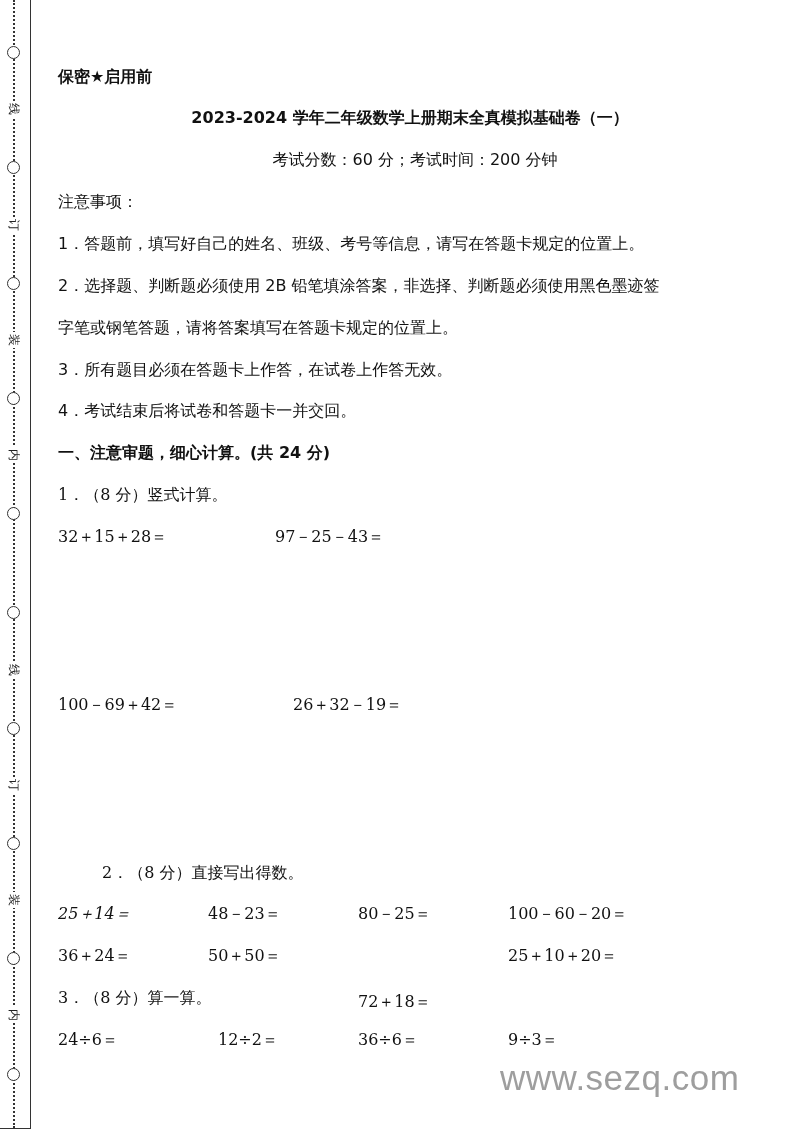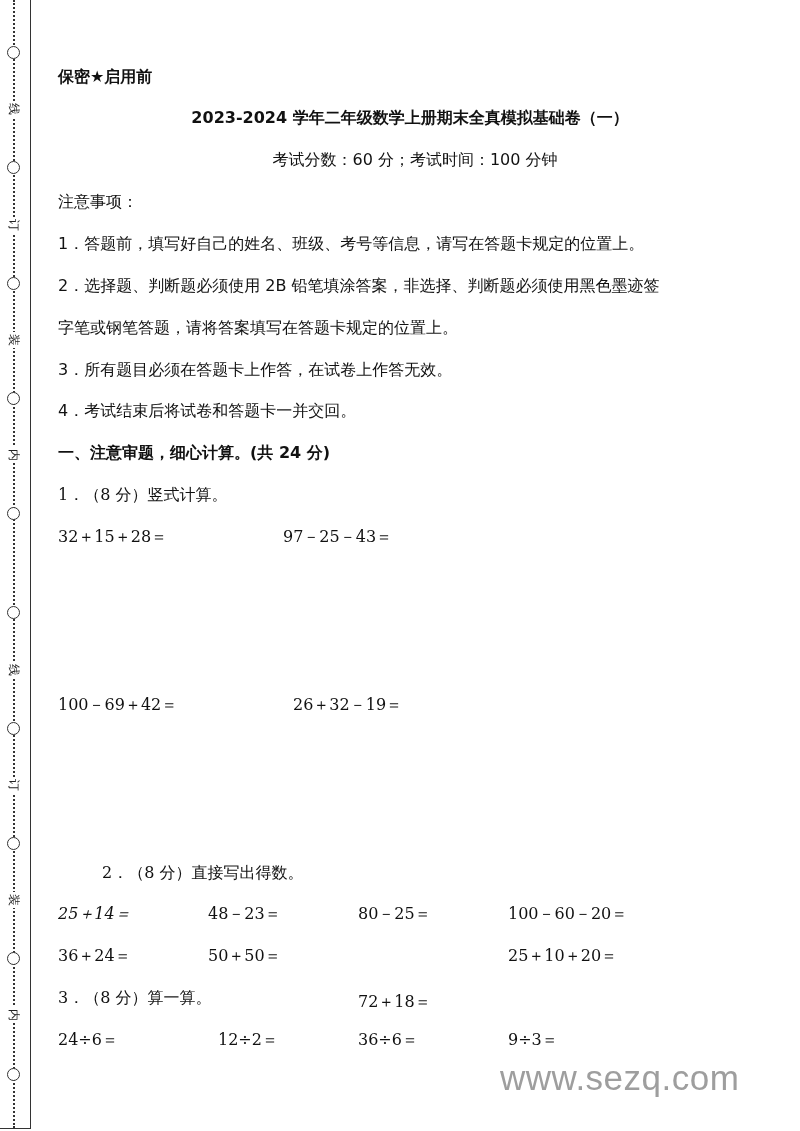--- a/index.html
+++ b/index.html
@@ -39,34 +39,34 @@
   <div class="margin-label" style="top:893px">装</div>
   <div class="ring" style="top:952px"></div>
   <div class="margin-label" style="top:1008px">内</div>
   <div class="ring" style="top:1068px"></div>
   <div class="border-v"></div>
   <div class="border-h"></div>
 </div>
 
 <div class="abs cjk bold" style="left:58px; top:67px;">保密★启用前</div>
 <div class="abs cjk bold center" style="left:410px; top:108px;">2023-2024 学年二年级数学上册期末全真模拟基础卷（一）</div>
-<div class="abs cjk center" style="left:415px; top:150px;">考试分数：60 分；考试时间：100 分钟</div>
+<div class="abs cjk center" style="left:415px; top:150px;">考试分数：60 分；考试时间：200 分钟</div>
 
 <div class="abs cjk" style="left:58px; top:192px;">注意事项：</div>
 <div class="abs cjk" style="left:58px; top:234px;">1．答题前，填写好自己的姓名、班级、考号等信息，请写在答题卡规定的位置上。</div>
 <div class="abs cjk" style="left:58px; top:276px;">2．选择题、判断题必须使用 2B 铅笔填涂答案，非选择、判断题必须使用黑色墨迹签</div>
 <div class="abs cjk" style="left:58px; top:318px;">字笔或钢笔答题，请将答案填写在答题卡规定的位置上。</div>
 <div class="abs cjk" style="left:58px; top:360px;">3．所有题目必须在答题卡上作答，在试卷上作答无效。</div>
 <div class="abs cjk" style="left:58px; top:401px;">4．考试结束后将试卷和答题卡一并交回。</div>
 
 <div class="abs cjk bold" style="left:58px; top:443px;">一、注意审题，细心计算。(共 24 分)</div>
 
 <div class="abs serif" style="left:58px; top:485px;">1．（8 分）竖式计算。</div>
 <div class="abs serif" style="left:58px; top:527px;">32＋15＋28＝</div>
-<div class="abs serif" style="left:283px; top:527px;">97－25－43＝</div>
+<div class="abs serif" style="left:275px; top:527px;">97－25－43＝</div>
 <div class="abs serif" style="left:58px; top:695px;">100－69＋42＝</div>
 <div class="abs serif" style="left:293px; top:695px;">26＋32－19＝</div>
 
 <div class="abs serif" style="left:58px; top:863px;margin-left:44px;">2．（8 分）直接写出得数。</div>
 <div class="abs serif" style="left:58px; top:904px;font-style:italic;">25＋14＝</div>
 <div class="abs serif" style="left:208px; top:904px;">48－23＝</div>
 <div class="abs serif" style="left:358px; top:904px;">80－25＝</div>
 <div class="abs serif" style="left:508px; top:904px;">100－60－20＝</div>
 <div class="abs serif" style="left:58px; top:946px;">36＋24＝</div>
 <div class="abs serif" style="left:208px; top:946px;">50＋50＝</div>

